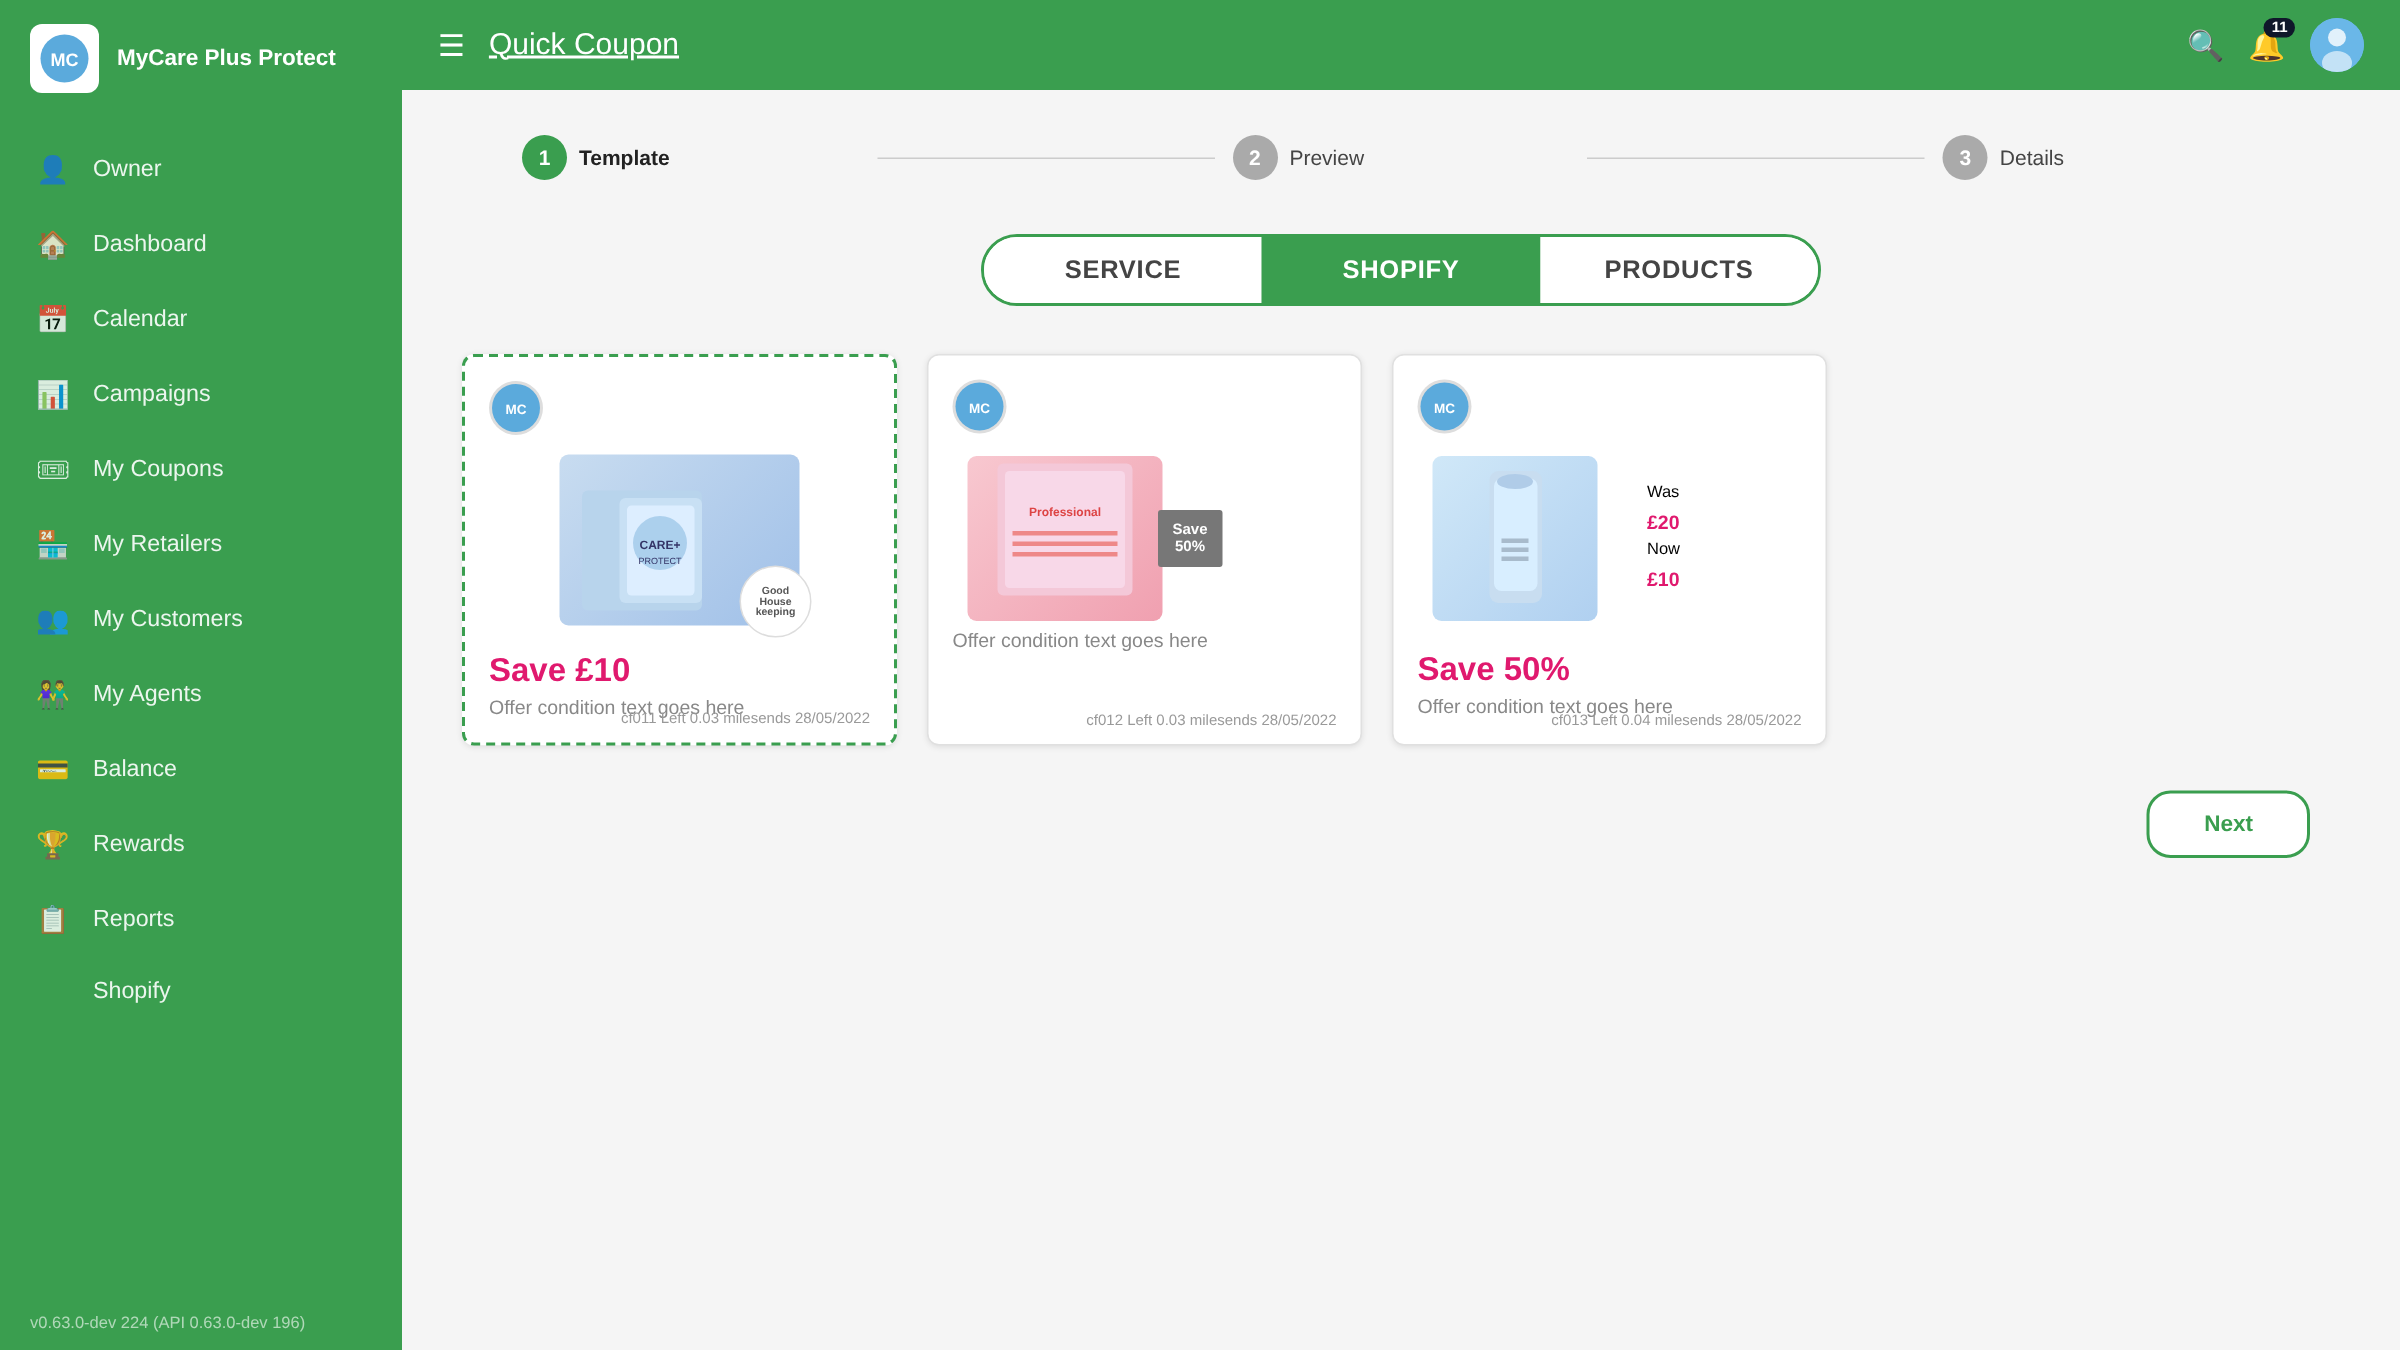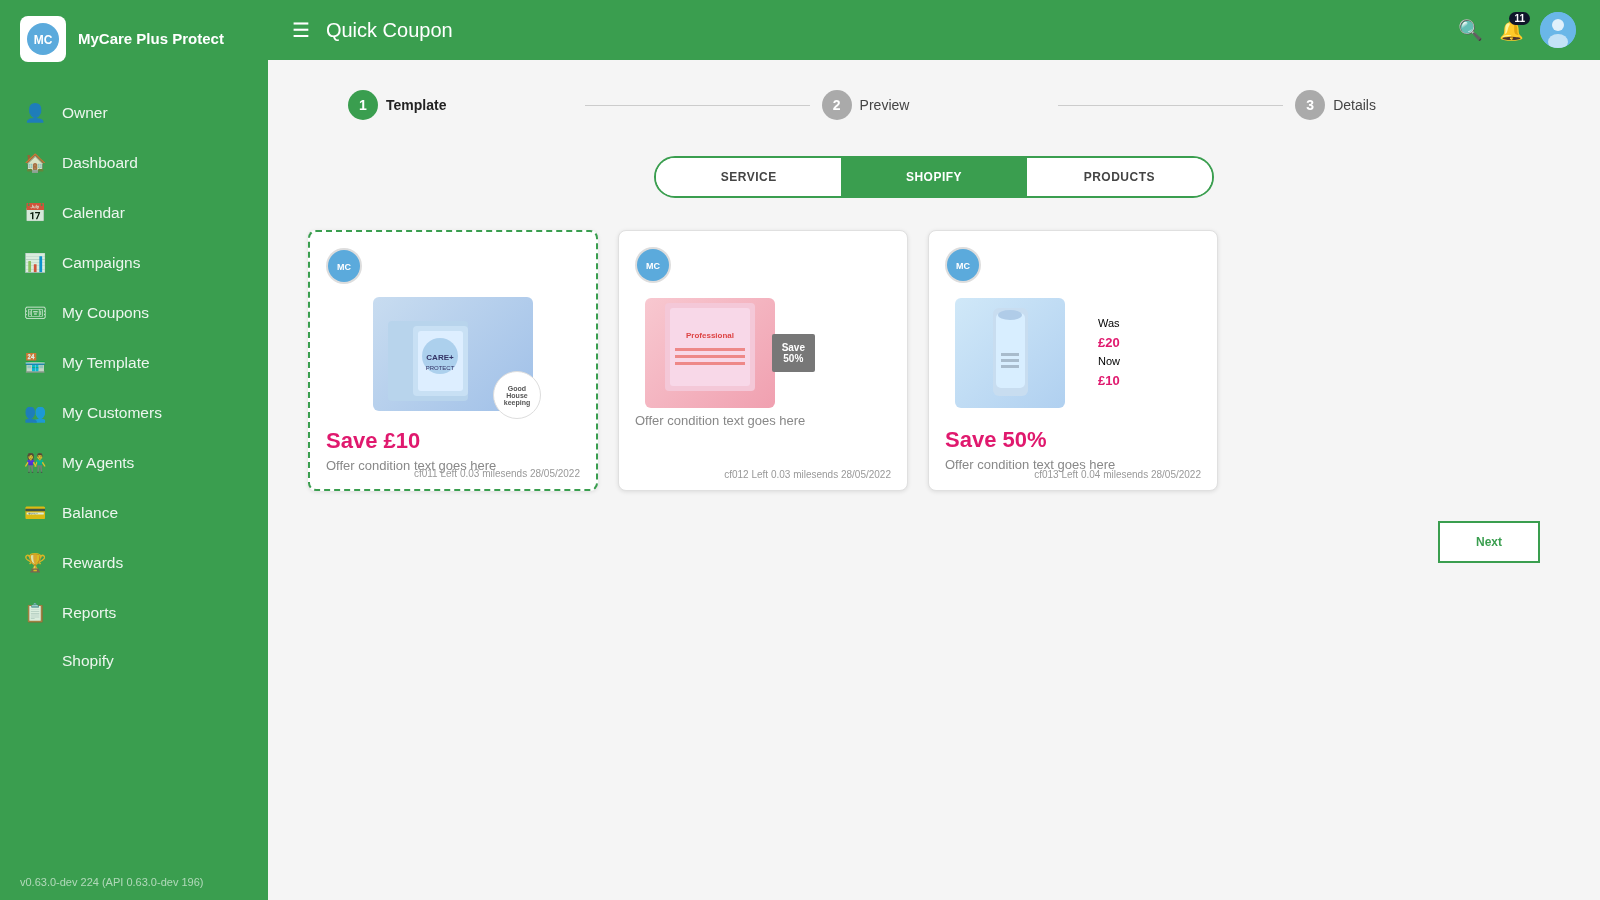--- a/index.html
+++ b/index.html
@@ -86,20 +86,21 @@
       color: white;
       font-size: 20px;
       cursor: pointer;
       margin-right: 4px;
     }
     .topbar-title {
       color: white;
       font-size: 20px;
       font-weight: 500;
       flex: 1;
+      text-decoration: underline;
     }
     .topbar-icons {
       display: flex;
       align-items: center;
       gap: 16px;
     }
     .topbar-icon {
       color: white;
       font-size: 20px;
       cursor: pointer;
@@ -194,21 +195,21 @@
       display: flex;
       border: 2px solid #3a9e4f;
       border-radius: 30px;
       overflow: hidden;
       width: 560px;
     }
     .toggle-btn {
       flex: 1;
       padding: 12px 20px;
       text-align: center;
-      font-size: 12px;
+      font-size: 17px;
       font-weight: 600;
       cursor: pointer;
       letter-spacing: 0.5px;
       background: white;
       color: #444;
       border: none;
       transition: background 0.2s, color 0.2s;
     }
     .toggle-btn.active {
       background: #3a9e4f;
@@ -358,23 +359,23 @@
     .next-btn-row {
       display: flex;
       justify-content: flex-end;
       padding-right: 20px;
     }
     .next-btn {
       border: 2px solid #3a9e4f;
       background: white;
       color: #3a9e4f;
       padding: 12px 36px;
-      font-size: 12px;
+      font-size: 15px;
       font-weight: 600;
-      border-radius: 0;
+      border-radius: 16px;
       cursor: pointer;
     }
   </style>
 </head>
 <body>
 
 <div class="sidebar">
   <div class="sidebar-header">
     <div class="sidebar-logo">
       <svg viewBox="0 0 36 36" xmlns="http://www.w3.org/2000/svg">
@@ -400,21 +401,21 @@
     <div class="nav-item">
       <span class="nav-icon">📊</span>
       <span>Campaigns</span>
     </div>
     <div class="nav-item">
       <span class="nav-icon">🎟</span>
       <span>My Coupons</span>
     </div>
     <div class="nav-item">
       <span class="nav-icon">🏪</span>
-      <span>My Template</span>
+      <span>My Retailers</span>
     </div>
     <div class="nav-item">
       <span class="nav-icon">👥</span>
       <span>My Customers</span>
     </div>
     <div class="nav-item">
       <span class="nav-icon">👫</span>
       <span>My Agents</span>
     </div>
     <div class="nav-item">

